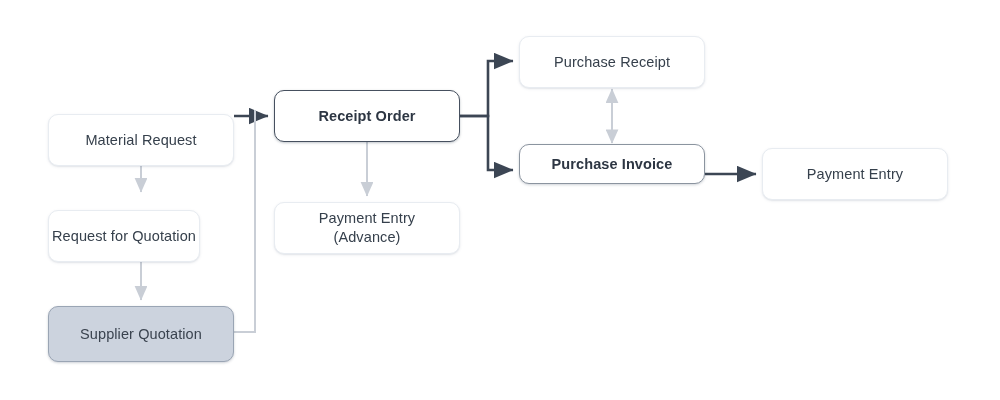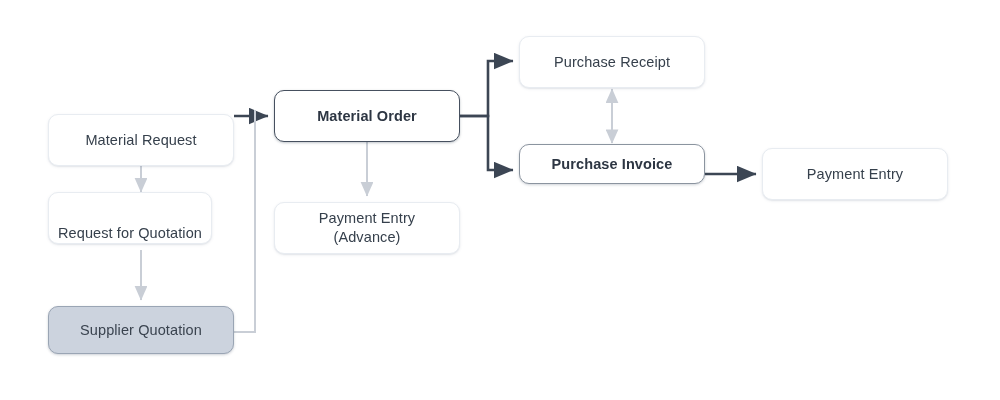--- a/index.html
+++ b/index.html
@@ -94,28 +94,28 @@
         <path d="M 460 116 L 488 116 L 488 170 L 513 170" fill="none" stroke="#3c4654" stroke-width="2.6" stroke-linecap="butt" stroke-linejoin="miter" marker-end="url(#arrow-primary)"></path>
         <path d="M 612 143 L 612 89" fill="none" stroke="#c9ced6" stroke-width="2.0" stroke-linecap="butt" stroke-linejoin="miter" marker-end="url(#arrow-secondary)" marker-start="url(#arrow-secondary-start)"></path>
         <path d="M 705 174 L 756 174" fill="none" stroke="#3c4654" stroke-width="2.6" stroke-linecap="butt" stroke-linejoin="miter" marker-end="url(#arrow-primary)"></path>
       </g>
   </svg>
 
   <div id="nodes-group">
       <div class="node " style="left: 48px; top: 90px; width: 186px; height: 52px; margin-top: 24px;">
         <span class="node-label">Material Request</span>
       </div>
-      <div class="node " style="left: 48px; top: 192px; width: 164px; height: 52px; align-items: flex-end;">
+      <div class="node " style="left: 48px; top: 210px; width: 152px; height: 52px;">
         <span class="node-label">Request for Quotation</span>
       </div>
-      <div class="node selected" style="left: 48px; top: 306px; width: 186px; height: 48px;">
+      <div class="node selected" style="left: 48px; top: 306px; width: 186px; height: 56px;">
         <span class="node-label">Supplier Quotation</span>
       </div>
       <div class="node emph-strong" style="left: 274px; top: 90px; width: 186px; height: 52px;">
-        <span class="node-label">Material Order</span>
+        <span class="node-label">Receipt Order</span>
       </div>
       <div class="node " style="left: 274px; top: 202px; width: 186px; height: 52px;">
         <span class="node-label">Payment Entry
 (Advance)</span>
       </div>
       <div class="node " style="left: 519px; top: 36px; width: 186px; height: 52px;">
         <span class="node-label">Purchase Receipt</span>
       </div>
       <div class="node emph-medium" style="left: 519px; top: 144px; width: 186px; height: 40px;">
         <span class="node-label">Purchase Invoice</span>

